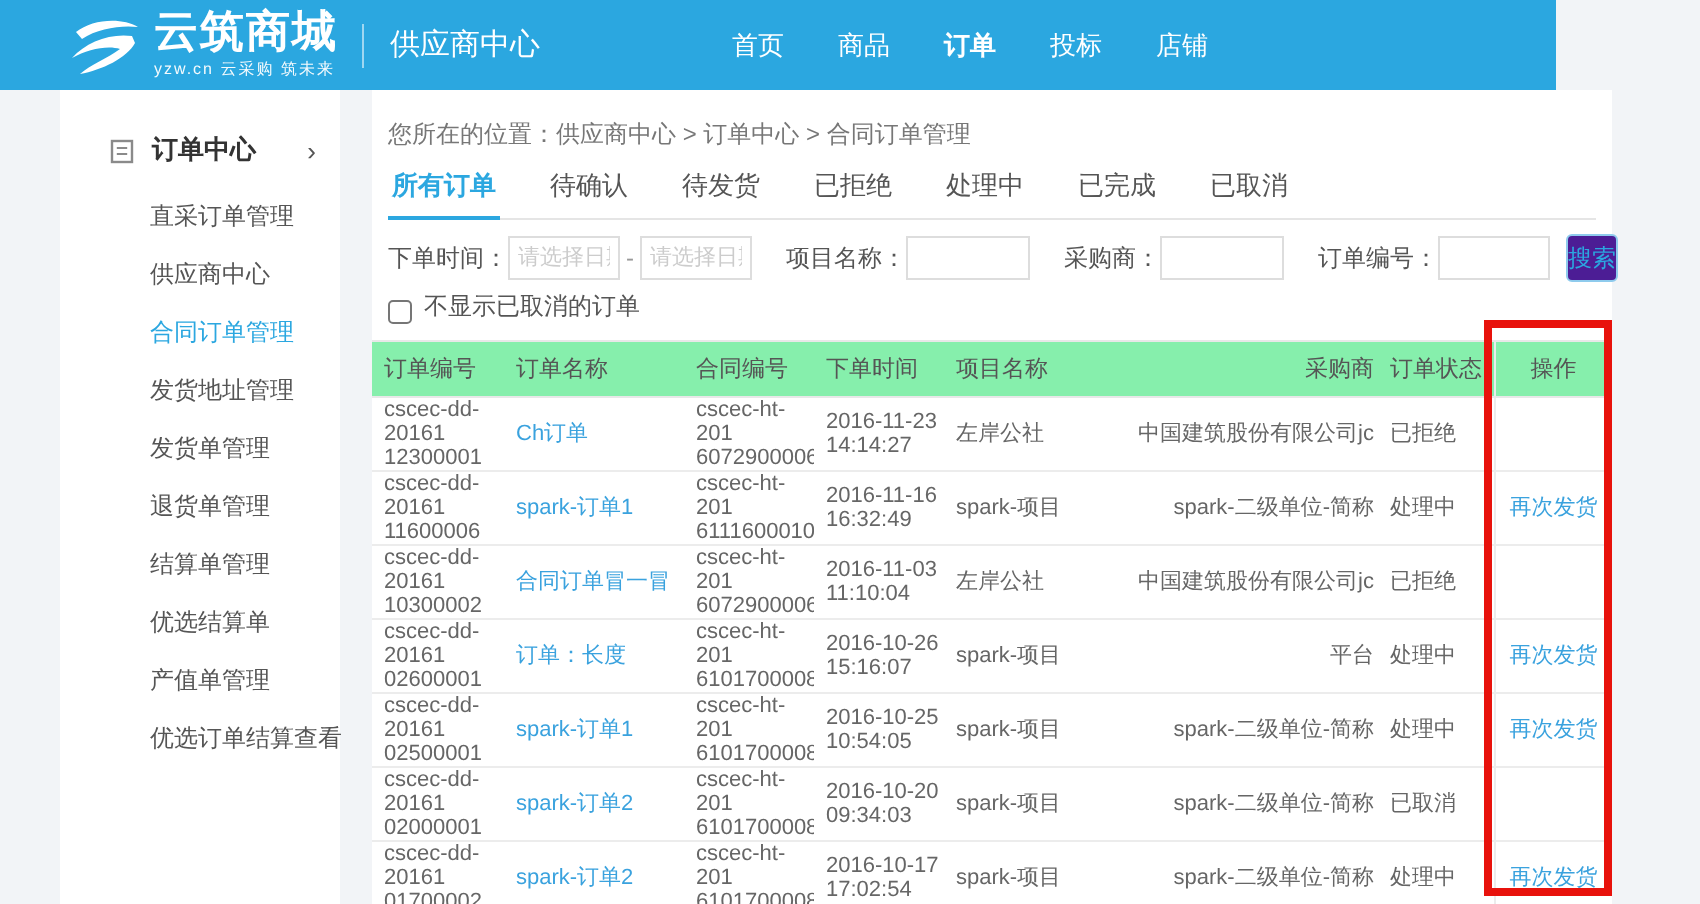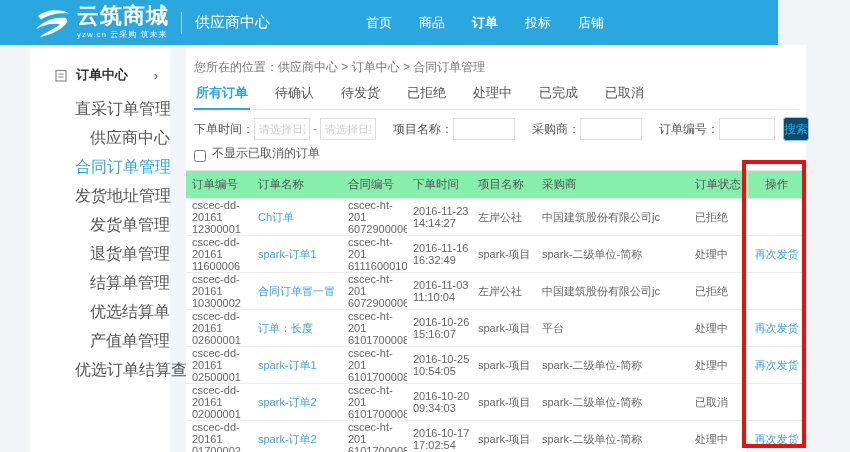--- a/index.html
+++ b/index.html
@@ -21,49 +21,49 @@
   .portal { color:#fff; font-size:15px; }
   .topnav { display:flex; margin-left:96px; gap:27px; }
   .nav-item { color:#fff; font-size:13px; cursor:pointer; }
   .nav-item.active { font-weight:bold; }
   
   .sidebar { position:absolute; left:30px; top:45px; width:140px; bottom:0; background:#fff; }
   .side-title { display:flex; align-items:center; padding:21px 12px 10px 25px;
                 color:#333; font-size:13px; font-weight:bold; }
   .side-title .icon { margin-right:9px; display:inline-flex; }
   .side-title .chev { margin-left:auto; color:#555; font-size:13px; font-weight:normal; }
-  .side-item { padding-left:45px; font-size:16px; color:#555; height:29px; line-height:29px;
-               cursor:pointer; white-space:nowrap;text-align:right; }
+  .side-item { padding-left:45px; font-size:12px; color:#555; height:29px; line-height:29px;
+               cursor:pointer; white-space:nowrap; }
   .side-item.active { color:#2ba7e0; }
   
   .main { position:absolute; left:186px; top:45px; width:620px; bottom:0; background:#fff; }
   .breadcrumb { margin:14px 0 0 8px; font-size:12px; color:#777; height:15px; }
   .tabs { display:flex; margin:10px 8px 0 8px; border-bottom:1px solid #e5e5e5; height:26px; gap:23px; }
   .tab { font-size:13px; color:#555; cursor:pointer; padding:0 2px; height:26px; }
   .tab.active { color:#2ba7e0; font-weight:bold; border-bottom:2px solid #2ba7e0; }
   .filters { display:flex; align-items:center; margin:7px 0 0 8px; font-size:12px; color:#555; white-space:nowrap; }
   .inp { height:22px; border:1px solid #ddd; font-size:11px; padding:0 4px; color:#555;
          font-family:inherit; outline:none; background:#fff; }
   .inp::placeholder { color:#ccc; }
   .date { width:56px; } .proj { width:62px; } .purch { width:62px; } .ordno { width:56px; }
   .dash { margin:0 3px; color:#999; }
   .grp { margin-left:17px; }
-  .search-btn { margin-left:8px; width:38px; height:24px; border:1px solid #8fcbed; background:#0c4a6e;
+  .search-btn { margin-left:8px; width:38px; height:24px; border:1px solid #8fcbed; background:#4c1d95;
                 color:#2ba7e0; font-size:12px; border-radius:3px; cursor:pointer; padding:0; font-family:inherit; }
   .chk-row { display:flex; align-items:flex-end; margin:7px 0 0 8px; font-size:12px; color:#555; height:14px; }
   .chk-row input { width:12px; height:12px; margin:0 6px 0 0; }
   
   table.orders { border-collapse:collapse; width:620px; margin-top:8px; table-layout:fixed; }
   .orders th { background:#86efac; font-weight:normal; color:#555; font-size:11.5px; height:28px;
                text-align:left; padding:0 0 0 6px; border-top:1px solid #e8e8e8; border-bottom:1px solid #e8e8e8; }
   .orders td { font-size:11px; color:#666; height:25px; padding:0 2px 0 6px;
                border-bottom:1px solid #ececec; line-height:12px; overflow:hidden; }
   .pre { white-space:pre-line; font-size:10.5px; color:#555; line-height:11.5px; }
   .name-link { color:#3aa2de; cursor:pointer; }
-  th.c-purch, td.c-purch { text-align:left; padding:0; }
+  th.c-purch, td.c-purch { text-align:right; padding:0; }
   th.c-status, td.c-status { padding-left:8px; }
   th.c-act, td.c-act { text-align:center; padding:0; border-left:1px solid #ececec; }
   .action-link { color:#3aa2de; cursor:pointer; }
   
   .hl { position:absolute; left:742px; top:160px; width:64px; height:288px;
         border:4px solid #e8120c; pointer-events:none; z-index:5; }
 </style>
 </head>
 <body>
 

